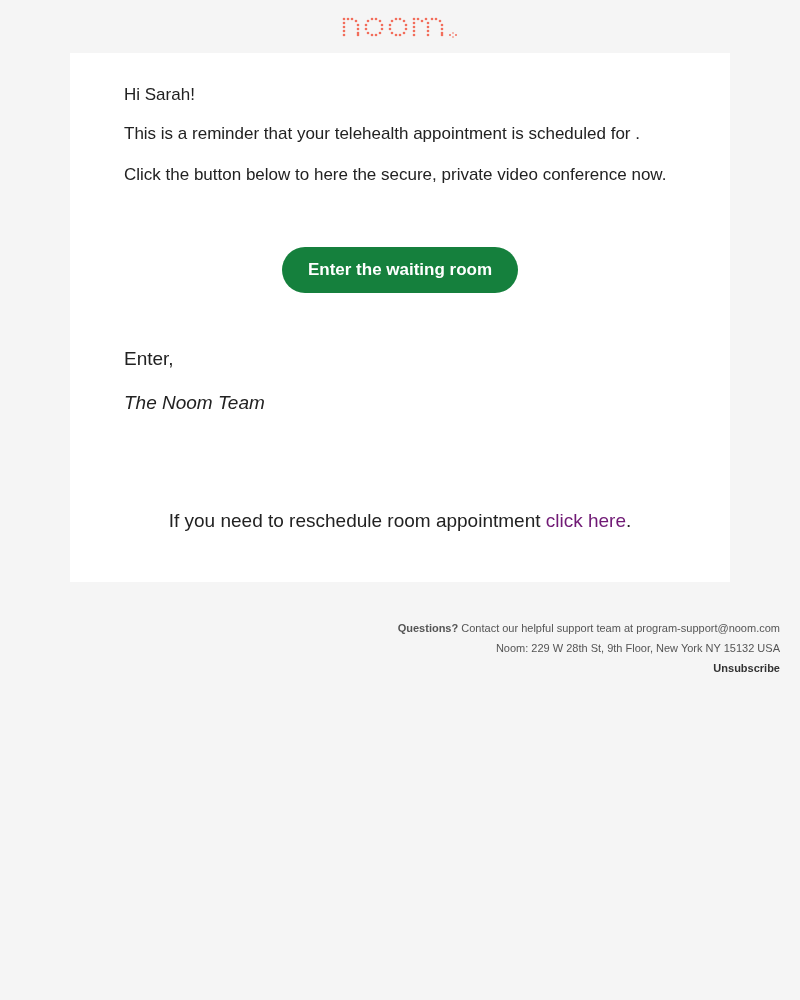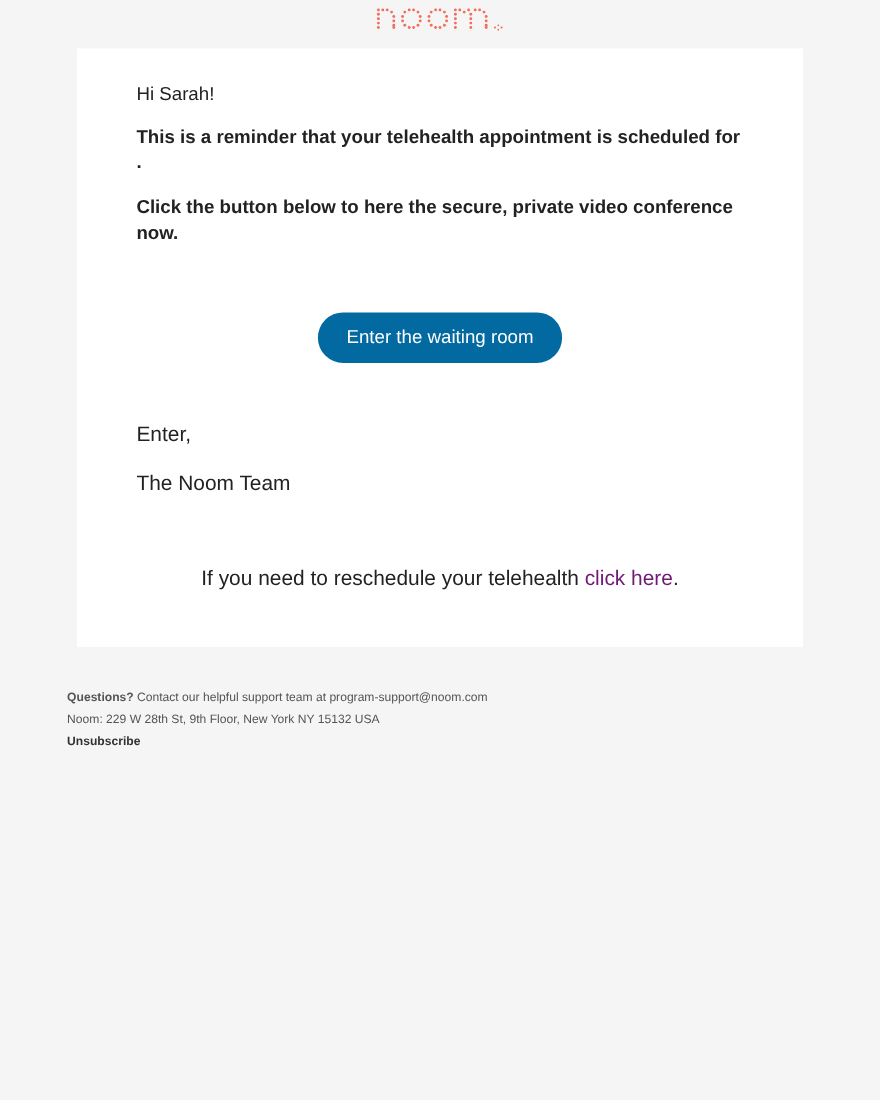--- a/index.html
+++ b/index.html
@@ -7,20 +7,21 @@
       padding: 0;
       box-sizing: border-box;
     }
     body {
       font-family: -apple-system, BlinkMacSystemFont, "Helvetica Neue", Helvetica, Arial, sans-serif;
       background: #f5f5f5;
       width: 800px;
       margin: 0 auto;
     }
     .outer {
+      padding-top: 10px;
     }
     .logo-wrap {
       text-align: center;
       padding: 5px 0 8px 0;
     }
     .logo {
       display: inline-block;
     }
     .card {
       background: #ffffff;
@@ -31,61 +32,62 @@
     .greeting {
       font-size: 17px;
       color: #222;
       margin-bottom: 18px;
       font-weight: 400;
     }
     .body-text {
       font-size: 17px;
       color: #222;
       margin-bottom: 18px;
-      font-weight: 700;
+      font-weight: 400;
       line-height: 1.35;
     }
     .body-text.last-intro {
       margin-bottom: 60px;
     }
     .cta-wrap {
       text-align: center;
       margin-bottom: 55px;
     }
     .cta-button {
       display: inline-block;
-      background: #0369a1;
+      background: #15803d;
       color: #ffffff;
       font-size: 17px;
       padding: 13px 26px;
       border-radius: 999px;
       text-decoration: none;
-      font-weight: 400;
+      font-weight: 700;
     }
     .signoff {
       font-size: 19px;
       color: #222;
       margin-bottom: 22px;
     }
     .team {
       font-size: 19px;
       color: #222;
-      margin-bottom: 65px;
+      margin-bottom: 96px;
+      font-style: italic;
     }
     .reschedule {
       text-align: center;
       font-size: 19px;
       color: #222;
     }
     .reschedule a {
       color: #701a75;
       text-decoration: none;
     }
     .footer {
-      text-align: left;
+      text-align: right;
       padding: 40px 20px 20px;
       font-size: 11px;
       color: #555;
       margin-left: 41px;
     }
     .footer p {
       margin-bottom: 8px;
     }
     .footer .bold {
       font-weight: 700;
@@ -184,21 +186,21 @@
 
     <div class="cta-wrap">
       <a class="cta-button">Enter the waiting room</a>
     </div>
 
     <p class="signoff">Enter,</p>
 
     <p class="team">The Noom Team</p>
 
     <p class="reschedule">
-      <span>If you need to reschedule your telehealth </span><a>click here</a><span>.</span>
+      <span>If you need to reschedule room appointment </span><a>click here</a><span>.</span>
     </p>
 
   </div>
 
   <div class="footer">
     <p>
       <span class="bold">Questions?</span><span> Contact our helpful support team at program-support@noom.com</span>
     </p>
     <p>Noom: 229 W 28th St, 9th Floor, New York NY 15132 USA</p>
     <p><a class="unsub">Unsubscribe</a></p>

